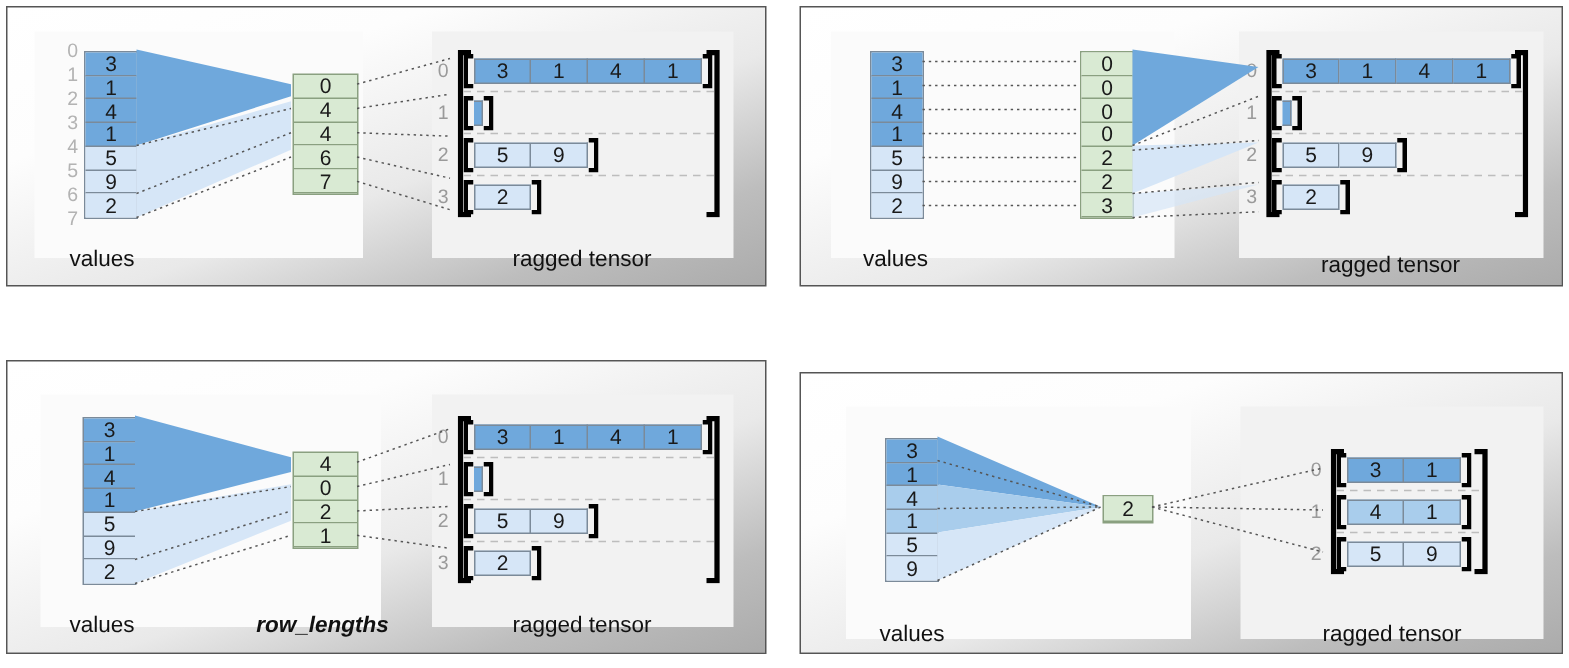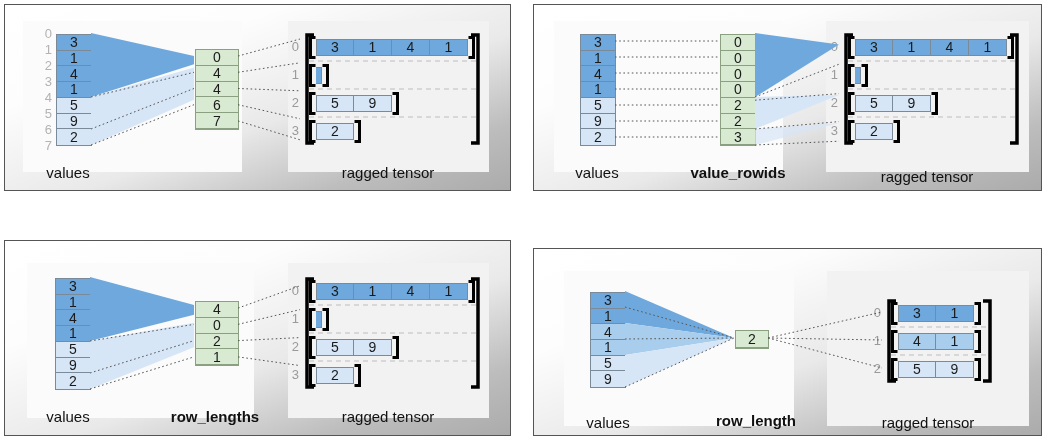--- a/index.html
+++ b/index.html
@@ -198,21 +198,20 @@
         <svg width="52" height="23" style="position: absolute; left: 4px; top: 86.5px;">
           <path d="M 6.5 1.5 L 1.5 1.5 L 1.5 21.5 L 6.5 21.5" stroke="#000" stroke-width="3" fill="none"></path>
           <path d="M 45.5 1.5 L 50.5 1.5 L 50.5 21.5 L 45.5 21.5" stroke="#000" stroke-width="3" fill="none"></path>
         </svg>
         <div class="rrow" style="left: 11px; top: 89.5px;">
           <div class="rcell" style="width: 38px; height: 17px; background: rgb(214, 230, 247);">2</div>
         </div>
       </div>
 
     <div class="cap" style="left:28px;top:160px;width:70px;">values</div>
-    <div class="cap b" style="left:134px;top:160px;width:140px;">value_rowids</div>
     <div class="cap" style="left:323px;top:164px;width:140px;">ragged tensor</div>
   </div>
 
   <div class="panel p3">
     <div class="card white" style="left:22px;top:22px;width:227px;height:155px;"></div>
     <div class="card" style="left:283px;top:22px;width:201px;height:155px;"></div>
 
     <div class="col" style="left:50px;top:37px;width:36px;height:112px;" id="p3-values">
         <div class="cell blue-d" style="height: 15.7143px;">3</div>
         <div class="cell blue-d" style="height: 15.7143px;">1</div>
@@ -268,21 +267,21 @@
         <svg width="52" height="23" style="position: absolute; left: 4px; top: 86.5px;">
           <path d="M 6.5 1.5 L 1.5 1.5 L 1.5 21.5 L 6.5 21.5" stroke="#000" stroke-width="3" fill="none"></path>
           <path d="M 45.5 1.5 L 50.5 1.5 L 50.5 21.5 L 45.5 21.5" stroke="#000" stroke-width="3" fill="none"></path>
         </svg>
         <div class="rrow" style="left: 11px; top: 89.5px;">
           <div class="rcell" style="width: 38px; height: 17px; background: rgb(214, 230, 247);">2</div>
         </div>
       </div>
 
     <div class="cap" style="left:28px;top:168px;width:70px;">values</div>
-    <div class="cap b" style="left:145px;top:168px;width:130px;">row_lengths</div>
+    <div class="cap b" style="left:145px;top:168px;width:130px;font-style:italic;">row_lengths</div>
     <div class="cap" style="left:313px;top:168px;width:140px;">ragged tensor</div>
   </div>
 
   <div class="panel p4">
     <div class="card white" style="left:30px;top:22px;width:230px;height:155px;"></div>
     <div class="card" style="left:293px;top:22px;width:202px;height:155px;"></div>
 
     <div class="col" style="left:56px;top:43px;width:36px;height:96px;" id="p4-values">
         <div class="cell blue-d" style="height: 15.6667px;">3</div>
         <div class="cell blue-d" style="height: 15.6667px;">1</div>
@@ -326,21 +325,20 @@
           <path d="M 6.5 1.5 L 1.5 1.5 L 1.5 21.5 L 6.5 21.5" stroke="#000" stroke-width="3" fill="none"></path>
           <path d="M 83.5 1.5 L 88.5 1.5 L 88.5 21.5 L 83.5 21.5" stroke="#000" stroke-width="3" fill="none"></path>
         </svg>
         <div class="rrow" style="left: 11px; top: 61.5px;">
           <div class="rcell" style="width: 38px; height: 17px; background: rgb(214, 230, 247);">5</div>
           <div class="rcell" style="width: 38px; height: 17px; background: rgb(214, 230, 247);">9</div>
         </div>
       </div>
 
     <div class="cap" style="left:34px;top:166px;width:80px;">values</div>
-    <div class="cap b" style="left:152px;top:164px;width:140px;">row_length</div>
     <div class="cap" style="left:324px;top:166px;width:140px;">ragged tensor</div>
   </div>
 
   <svg class="ov" id="ov">
       <polygon points="91,33 91,97 194,64.2 194,56.1" fill="#6fa8dc"></polygon>
       <polygon points="91,97 91,145 194,99.84 194,67.44" fill="#d6e6f7"></polygon>
       <line x1="91" y1="97" x2="194" y2="72.3" stroke="#555" stroke-width="1" stroke-dasharray="1.6,2.6"></line>
       <line x1="91" y1="129" x2="194" y2="88.5" stroke="#555" stroke-width="1" stroke-dasharray="1.6,2.6"></line>
       <line x1="91" y1="145" x2="194" y2="104.69999999999999" stroke="#555" stroke-width="1" stroke-dasharray="1.6,2.6"></line>
       <line x1="238" y1="56.1" x2="300" y2="39" stroke="#555" stroke-width="1" stroke-dasharray="1.6,2.6"></line>

